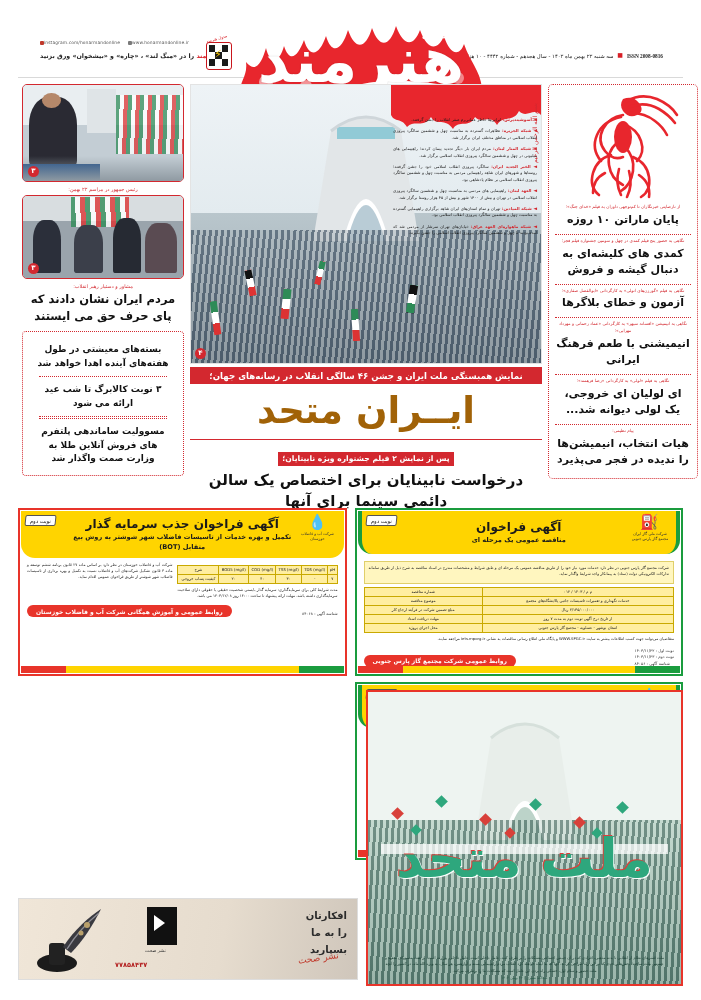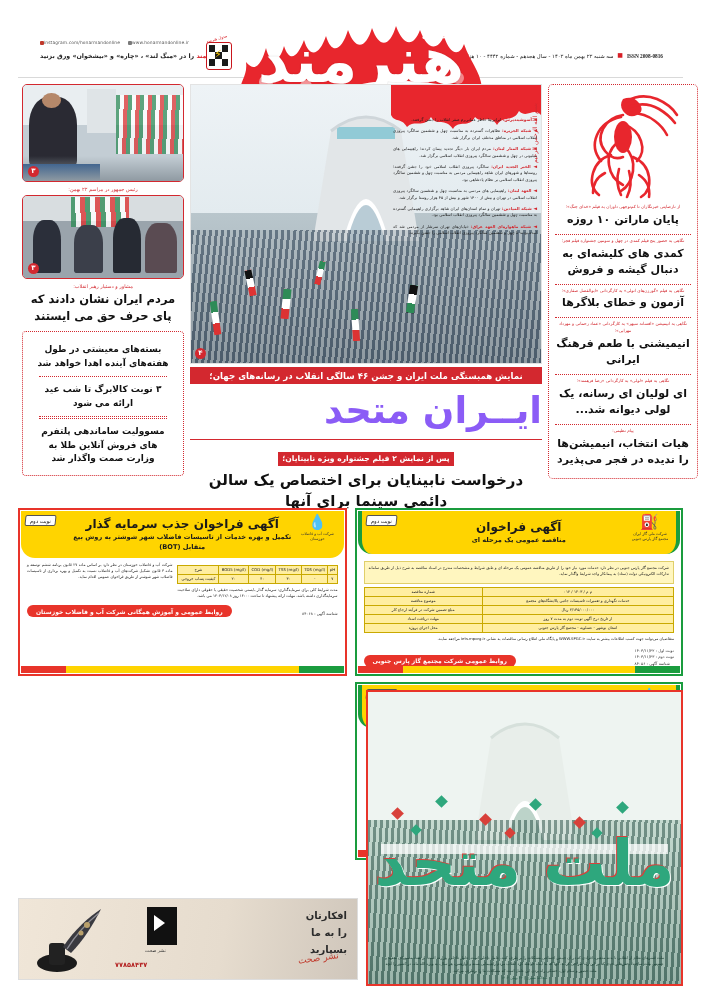--- a/index.html
+++ b/index.html
@@ -48,21 +48,21 @@
   .center{position:absolute;left:190px;top:84px;width:352px;}
   .mainphoto{position:relative;height:278px;border:1px solid #e3e3e3;overflow:hidden;background:linear-gradient(#eef2f5,#dfe6ea);}
   .mp-badge{position:absolute;left:4px;bottom:4px;width:11px;height:11px;border-radius:50%;background:#d3282f;color:#fff;font-size:7px;line-height:11px;text-align:center;font-weight:bold;z-index:6;}
   .bism{position:absolute;right:10px;top:18px;font-size:6px;color:#d3282f;transform:rotate(-90deg);transform-origin:100% 0;white-space:nowrap;}
   .sidetext{position:absolute;right:4px;top:30px;width:144px;z-index:5;}
   .st-item{font-size:4.1px;line-height:1.62;color:#1a1a1a;text-align:justify;margin-bottom:2.5px;}
   .st-item b{color:#d3282f;}
   .st-item .tick{color:#d3282f;font-size:5px;}
 
   .hl-kicker{background:#d3282f;color:#fff;font-size:8.6px;font-weight:bold;text-align:center;padding:2.5px 4px;line-height:1.4;margin-top:3px;}
-  .hl-main{text-align:right;font-size:37px;font-weight:bold;color:#8b5cf6;line-height:1.18;padding:5px 0 4px;letter-spacing:-1px;}
+  .hl-main{text-align:center;font-size:37px;font-weight:bold;color:#a16207;line-height:1.18;padding:5px 0 4px;letter-spacing:-1px;}
   .hr-red{border-top:1.2px solid #d3282f;margin:2px 0 6px;}
   .hl2-kicker{background:#d3282f;color:#fff;font-size:7.6px;font-weight:bold;text-align:center;padding:2px 4px;display:inline-block;line-height:1.4;}
   .hl2-wrap{text-align:center;}
   .hl2-main{text-align:center;font-size:15px;font-weight:bold;color:#111;line-height:1.4;padding:4px 0 0;}
 
   
   .rightcol{position:absolute;left:548px;top:84px;width:150px;}
   .rc-box{border:1.6px dotted #d3282f;border-radius:5px;padding:4px;}
   .simorgh{height:112px;display:flex;align-items:center;justify-content:center;}
   .simorgh svg{display:block;}
@@ -94,21 +94,21 @@
   .ad-foot{display:flex;justify-content:space-between;align-items:flex-end;padding:2px 6px 4px;}
   .ad-stamp{background:#e8342a;color:#fff;font-size:6px;font-weight:bold;border-radius:9px;padding:2.5px 9px;white-space:nowrap;}
   .ad-meta{font-size:4px;color:#333;line-height:1.6;text-align:left;}
   .ad-bottombar{height:7px;background:linear-gradient(90deg,#e8342a 0 14%,#ffd400 14% 86%,#1a9c3e 86% 100%);}
 
   
   .bottom{position:absolute;left:0;top:690px;width:701px;}
   .bot-left{position:absolute;left:18px;top:0;width:340px;}
   .bot-right{position:absolute;left:366px;top:0;width:317px;}
   .photo-big{position:relative;border:2.5px solid #e8342a;height:292px;overflow:hidden;background:linear-gradient(#e7efe9,#cfe0d6);}
-  .mellat{position:absolute;left:0;right:0;top:140px;text-align:center;font-size:63px;font-weight:bold;color:#2ea77d;line-height:1;letter-spacing:-2px;text-shadow:1px 1px 0 #fff,-1px -1px 0 #d8403a;}
+  .mellat{position:absolute;left:0;right:0;top:140px;text-align:center;font-size:54px;font-weight:bold;color:#2ea77d;line-height:1;letter-spacing:-2px;text-shadow:1px 1px 0 #fff,-1px -1px 0 #d8403a;}
   .mellat-cap{position:absolute;left:14px;right:14px;bottom:10px;font-size:3.8px;line-height:1.7;color:#183c31;text-align:center;}
   .mellat-sig{position:absolute;left:0;right:0;bottom:4px;text-align:center;font-size:3.6px;color:#2a5a49;}
 
   .bookad{position:relative;margin-top:8px;height:80px;border:1px solid #ddd;background:linear-gradient(100deg,#f0e6d8,#e6dcce 60%,#cfc6bb);overflow:hidden;}
   .bk-text{position:absolute;right:10px;top:8px;font-size:10px;line-height:1.7;color:#2b2b2b;text-align:right;font-weight:bold;}
   .bk-logo{position:absolute;left:128px;top:8px;width:30px;height:38px;background:#111;}
   .bk-logo::after{content:"";position:absolute;left:7px;top:8px;width:0;height:0;border-left:11px solid #fff;border-top:8px solid transparent;border-bottom:8px solid transparent;}
   .bk-pub{position:absolute;left:126px;top:49px;font-size:4.6px;color:#333;}
   .bk-phone{position:absolute;left:96px;top:62px;font-size:6.6px;color:#b32020;font-weight:bold;}
   .bk-brand{position:absolute;right:18px;top:54px;font-size:9px;color:#c0392b;transform:rotate(-8deg);}
@@ -298,21 +298,21 @@
       <div class="rc-kicker">نگاهی به حضور پنج فیلم کمدی در چهل و سومین جشنواره فیلم فجر؛</div>
       <div class="rc-title">کمدی های کلیشه‌ای به دنبال گیشه و فروش</div>
       <div class="rc-sep"></div>
       <div class="rc-kicker">نگاهی به فیلم «گورزن‌های انولی» به کارگردانی «ابوالفضل صفاری»؛</div>
       <div class="rc-title">آزمون و خطای بلاگرها</div>
       <div class="rc-sep"></div>
       <div class="rc-kicker">نگاهی به انیمیشن «افسانه سپهر» به کارگردانی «عماد رحمانی و مهرداد مهرابی»؛</div>
       <div class="rc-title">انیمیشنی با طعم فرهنگ ایرانی</div>
       <div class="rc-sep"></div>
       <div class="rc-kicker">نگاهی به فیلم «لولی» به کارگردانی «رضا فرهمند»؛</div>
-      <div class="rc-title">ای لولیان ای رسانه، یک لولی دیوانه شد...</div>
+      <div class="rc-title">ای لولیان ای خروجی، یک لولی دیوانه شد...</div>
       <div class="rc-sep"></div>
       <div class="rc-kicker">پیام نظیمی:</div>
       <div class="rc-title">هیات انتخاب، انیمیشن‌ها را ندیده در فجر می‌پذیرد</div>
     </div>
   </div>
 
   <div class="ads">
 
     <div class="adrow">
 

